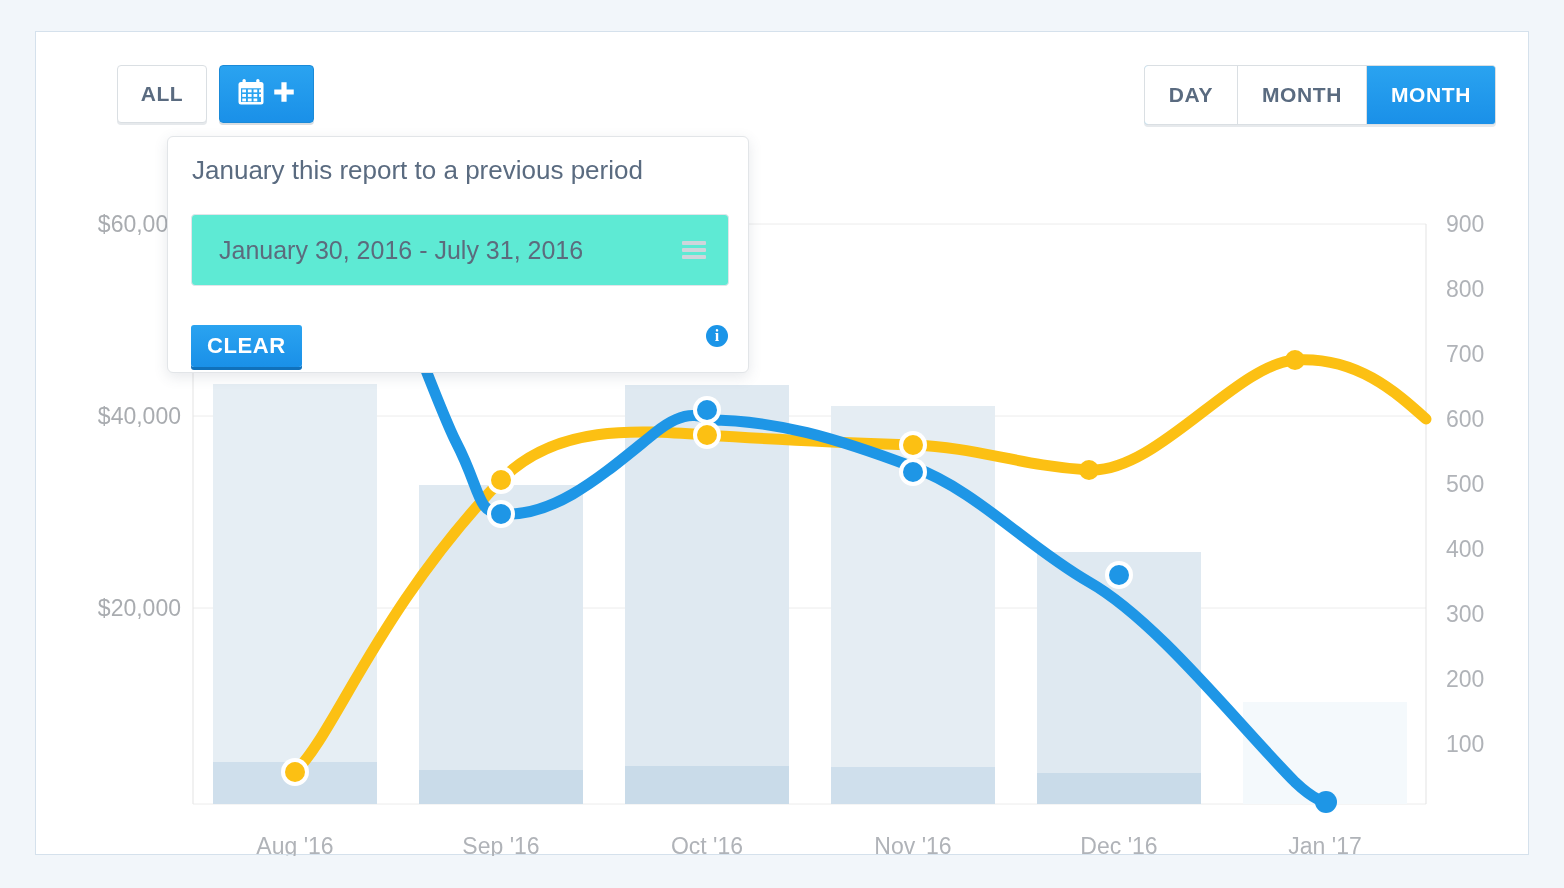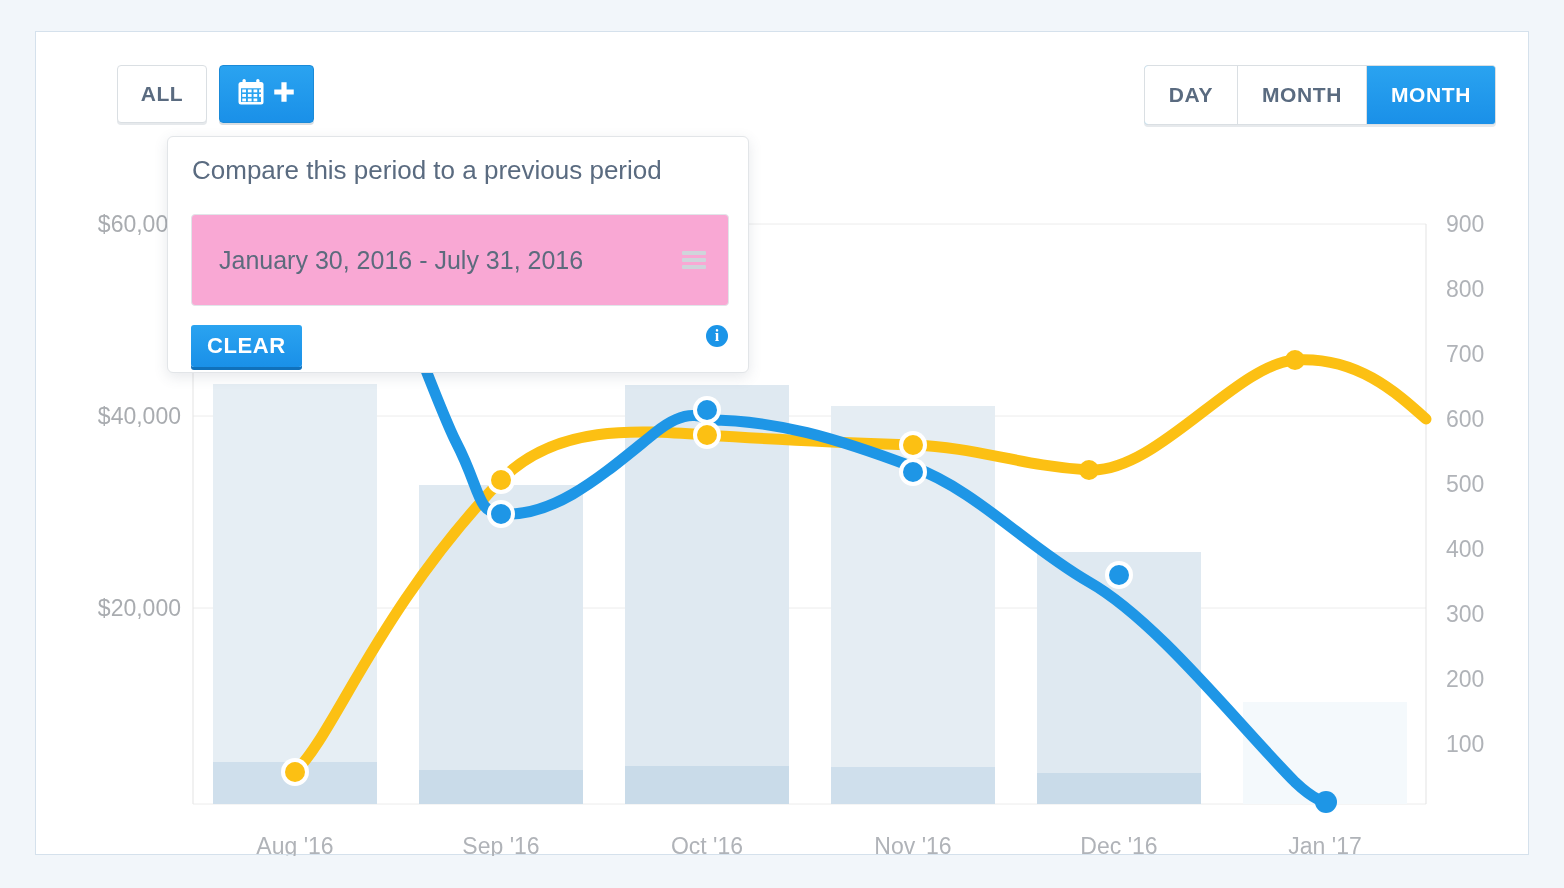--- a/index.html
+++ b/index.html
@@ -138,24 +138,24 @@
     font-size: 26px;
     color: #5a6b80;
     white-space: nowrap;
   }
 
   .date-field {
     position: absolute;
     left: 23px;
     top: 77px;
     width: 538px;
-    height: 92px;
+    height: 72px;
     border: 1px solid #e1e5e9;
     border-radius: 4px;
-    background: #f9a8d4;
+    background: #5eead4;
     box-sizing: border-box;
     display: flex;
     align-items: center;
     cursor: pointer;
   }
 
   .date-text {
     margin-left: 27px;
     font-size: 25px;
     color: #5c6b7d;
@@ -365,21 +365,21 @@
         <text class="axis-label" x="671" y="712">Oct '16</text>
         <text class="axis-label" x="877" y="712">Nov '16</text>
         <text class="axis-label" x="1083" y="712">Dec '16</text>
         <text class="axis-label" x="1289" y="712">Jan '17</text>
       </g>
     </svg>
   </div>
 
   <div class="popup">
 
-    <div class="popup-title">Compare this period to a previous period</div>
+    <div class="popup-title">January this report to a previous period</div>
 
     <div class="date-field">
       <span class="date-text">January 30, 2016 - July 31, 2016</span>
       <span class="hamburger">
         <span></span>
           <span></span>
           <span></span>
       </span>
     </div>
 

